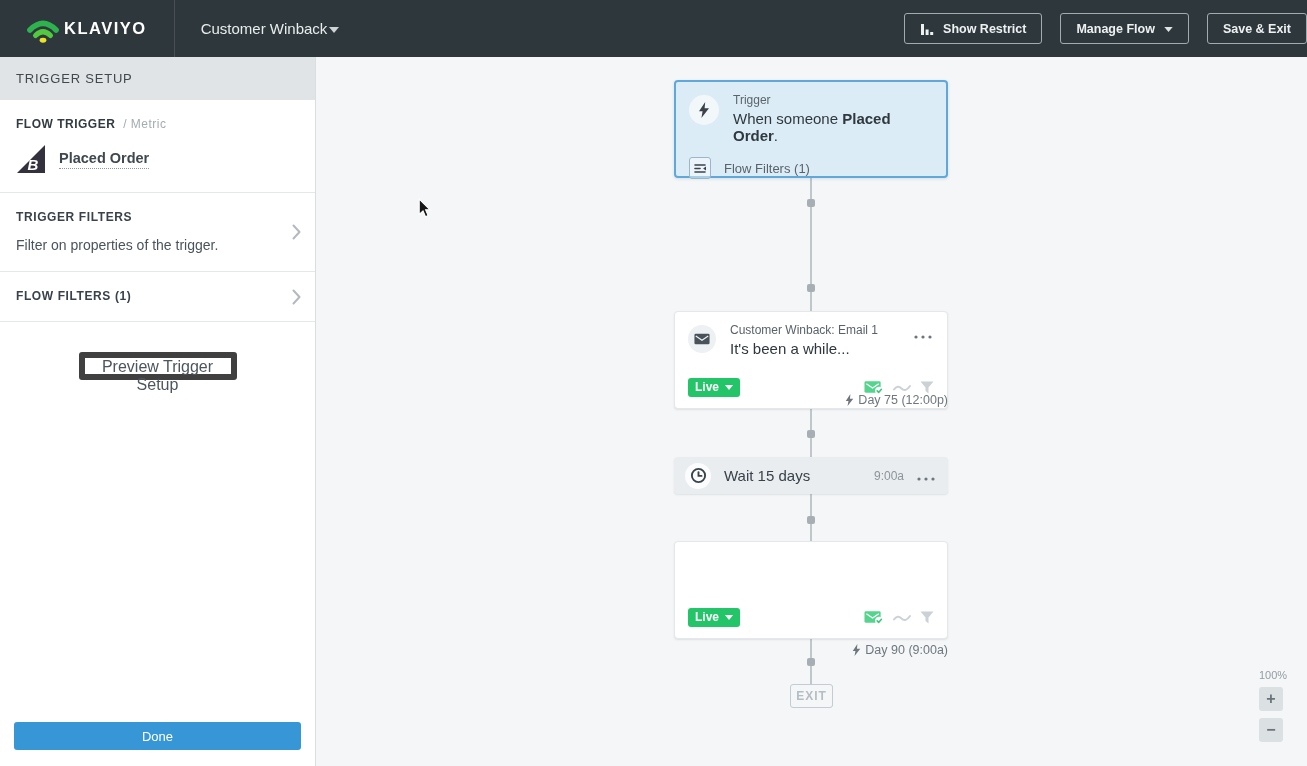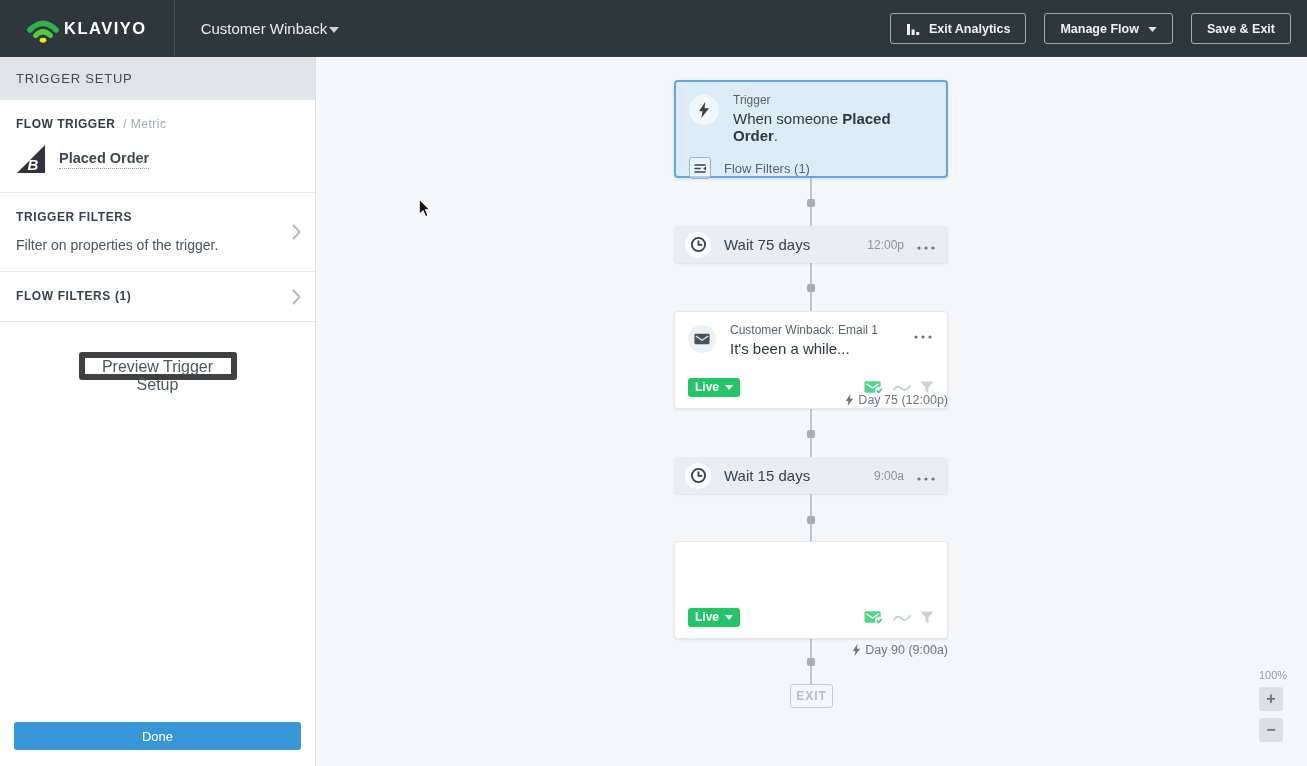--- a/index.html
+++ b/index.html
@@ -13,21 +13,21 @@
   .brand { display:flex; align-items:center; gap:2px; cursor:pointer; }
   .brand-text { color:#ffffff; font-size:16.5px; font-weight:bold; letter-spacing:1.5px; }
   .tb-divider { width:1px; height:57px; background:rgba(255,255,255,0.13); margin:0 26px 0 27px; }
   .flow-select { display:flex; align-items:center; gap:2px; color:#e9eced; font-size:15px; cursor:pointer; }
   .flow-select .caret { color:#ced4d6; margin-top:2px; }
   .tb-spacer { flex:1; }
   .tb-btn { height:31px; border:1px solid #a2abb0; border-radius:3px; background:transparent;
             color:#eef1f2; font-size:12.5px; font-weight:bold; font-family:inherit;
             display:flex; align-items:center; gap:9px; padding:0 15px; cursor:pointer; }
   .tb-btn + .tb-btn { margin-left:18px; }
-  .tb-btn:last-child { margin-right:16px; }
+  .tb-btn:last-child { }
   .tb-btn .caret { margin-top:1px; color:#dfe4e6; }
 
   
   .sidebar { position:absolute; left:0; top:57px; width:316px; height:709px; background:#fff;
              border-right:1px solid #d9dee1; display:flex; flex-direction:column; }
   .sb-header { height:43px; background:#e0e4e6; color:#40494e; font-size:13px;
                letter-spacing:0.8px; display:flex; align-items:center; padding:0 16px; }
   .sb-section { padding:17px 16px 18px 16px; border-bottom:1px solid #e4e8ea; position:relative; }
   .sb-label-row { font-size:12px; letter-spacing:0.5px; }
   .sb-label { font-weight:bold; color:#323b41; }
@@ -130,21 +130,21 @@
         <polygon points="0,0 10,0 5,6" fill="currentColor"></polygon>
       </svg>
     </div>
     <div class="tb-spacer"></div>
     <button class="tb-btn">
       <svg width="14" height="14" viewBox="0 0 14 14">
         <rect x="1" y="2" width="3" height="11" fill="#eef1f2"></rect>
         <rect x="5.6" y="7.5" width="3" height="5.5" fill="#eef1f2"></rect>
         <rect x="10.2" y="10" width="3" height="3" fill="#eef1f2"></rect>
       </svg>
-      <span>Exit Analytics</span>
+      <span>Show Restrict</span>
     </button>
     <button class="tb-btn">
       <span>Manage Flow</span>
       <svg class="caret" width="9" height="5" viewBox="0 0 10 6">
         <polygon points="0,0 10,0 5,6" fill="currentColor"></polygon>
       </svg>
     </button>
     <button class="tb-btn">
       <span>Save &amp; Exit</span>
     </button>
@@ -218,37 +218,20 @@
         <span class="filter-box">
           <svg width="14" height="14" viewBox="0 0 14 14">
             <path d="M2 4 H12 M2 7.5 H7 M2 11 H12" stroke="#3a434a" stroke-width="1.6" stroke-linecap="round"></path>
             <polygon points="13,5.6 13,9.4 10.1,7.5" fill="#3a434a"></polygon>
           </svg>
         </span>
         <span class="trigger-footer-label">Flow Filters (1)</span>
       </div>
     </div>
 
-    <div class="node-card wait-card" style="top:169px;">
-      <div class="wait-icon-circle">
-        <svg width="17" height="17" viewBox="0 0 18 18">
-          <circle cx="9" cy="9" r="7" stroke="#3a434a" stroke-width="2" fill="none"></circle>
-          <path d="M9 5.4 V9.4 H12.2" stroke="#3a434a" stroke-width="2" fill="none" stroke-linecap="round"></path>
-        </svg>
-      </div>
-      <span class="wait-title">Wait 75 days</span>
-      <span class="wait-time">12:00p</span>
-      <span class="menu-dots">
-        <svg width="18" height="4" viewBox="0 0 18 4">
-          <circle cx="2" cy="2" r="1.6" fill="#6d767d"></circle>
-            <circle cx="9" cy="2" r="1.6" fill="#6d767d"></circle>
-            <circle cx="16" cy="2" r="1.6" fill="#6d767d"></circle>
-        </svg>
-      </span>
-    </div>
 
     <div class="node-card email-card" style="top:254px;">
       <div class="email-top">
         <div class="email-icon-circle">
           <svg width="16" height="12" viewBox="0 0 18 13">
             <rect x="0.5" y="0.5" width="17" height="12" rx="1.5" fill="#49525a"></rect>
             <polyline points="2,3 9,8 16,3" stroke="#edf1f3" stroke-width="1.4" fill="none"></polyline>
           </svg>
         </div>
         <div class="email-titles">

